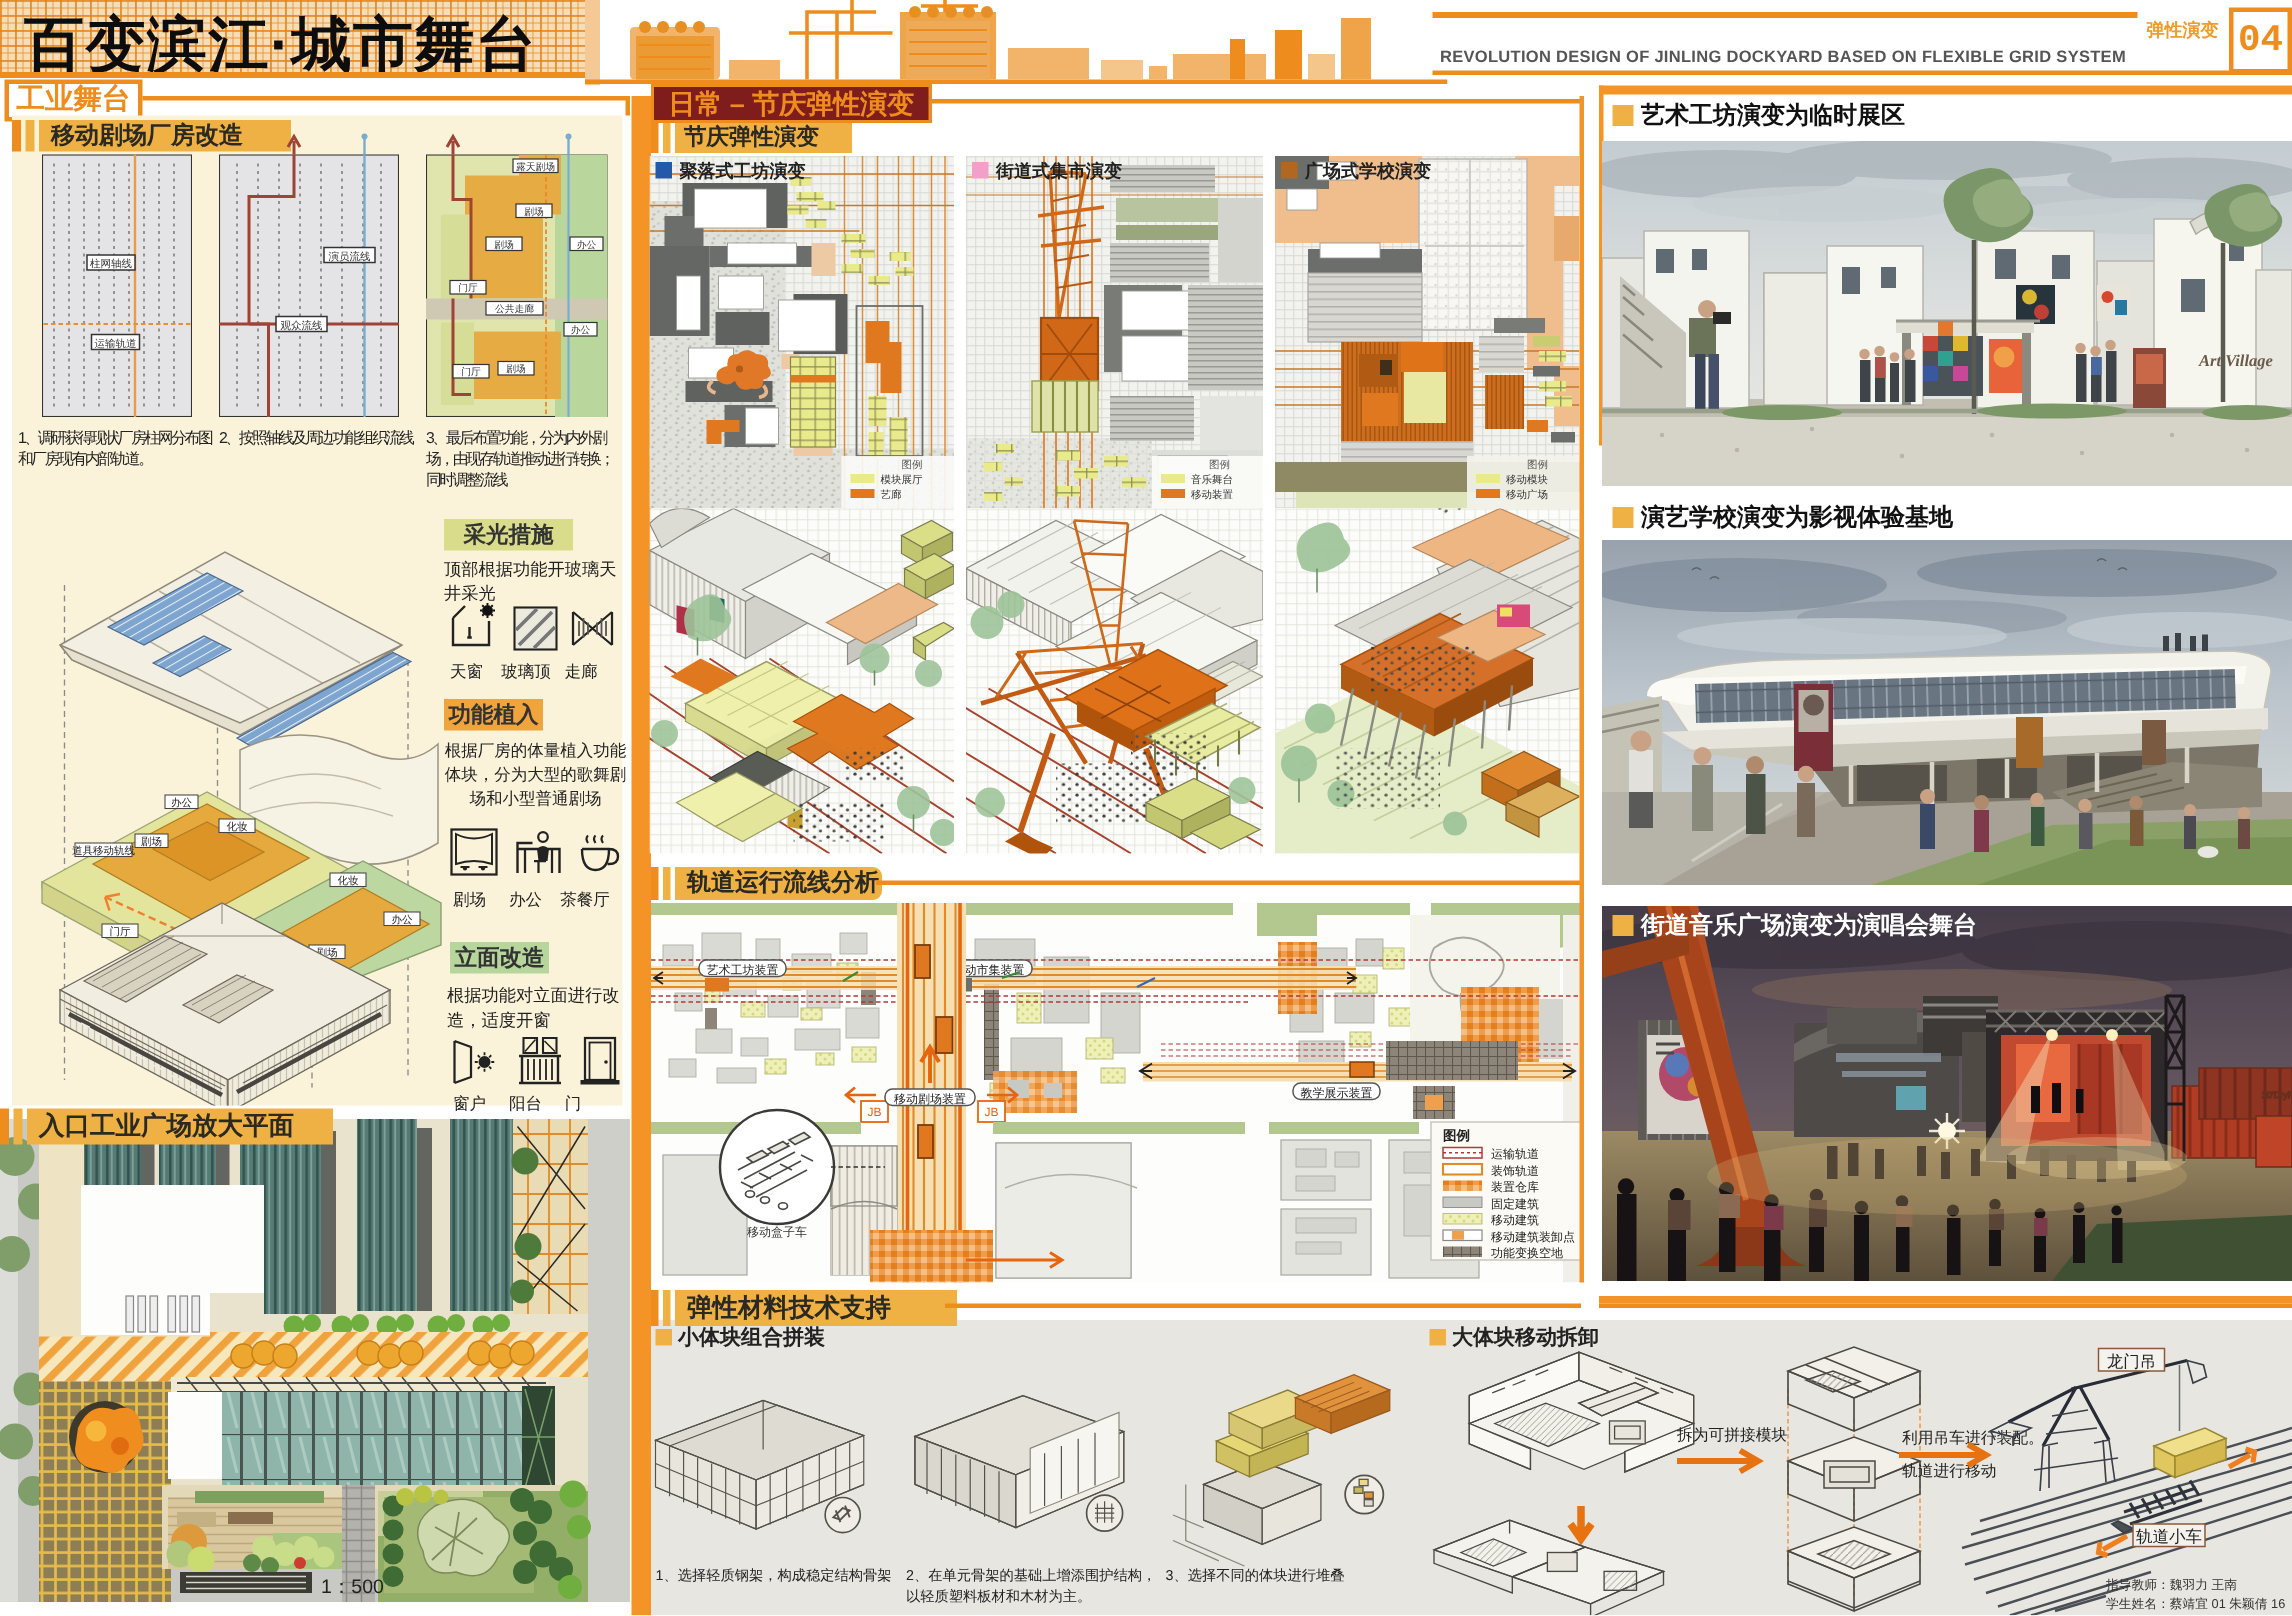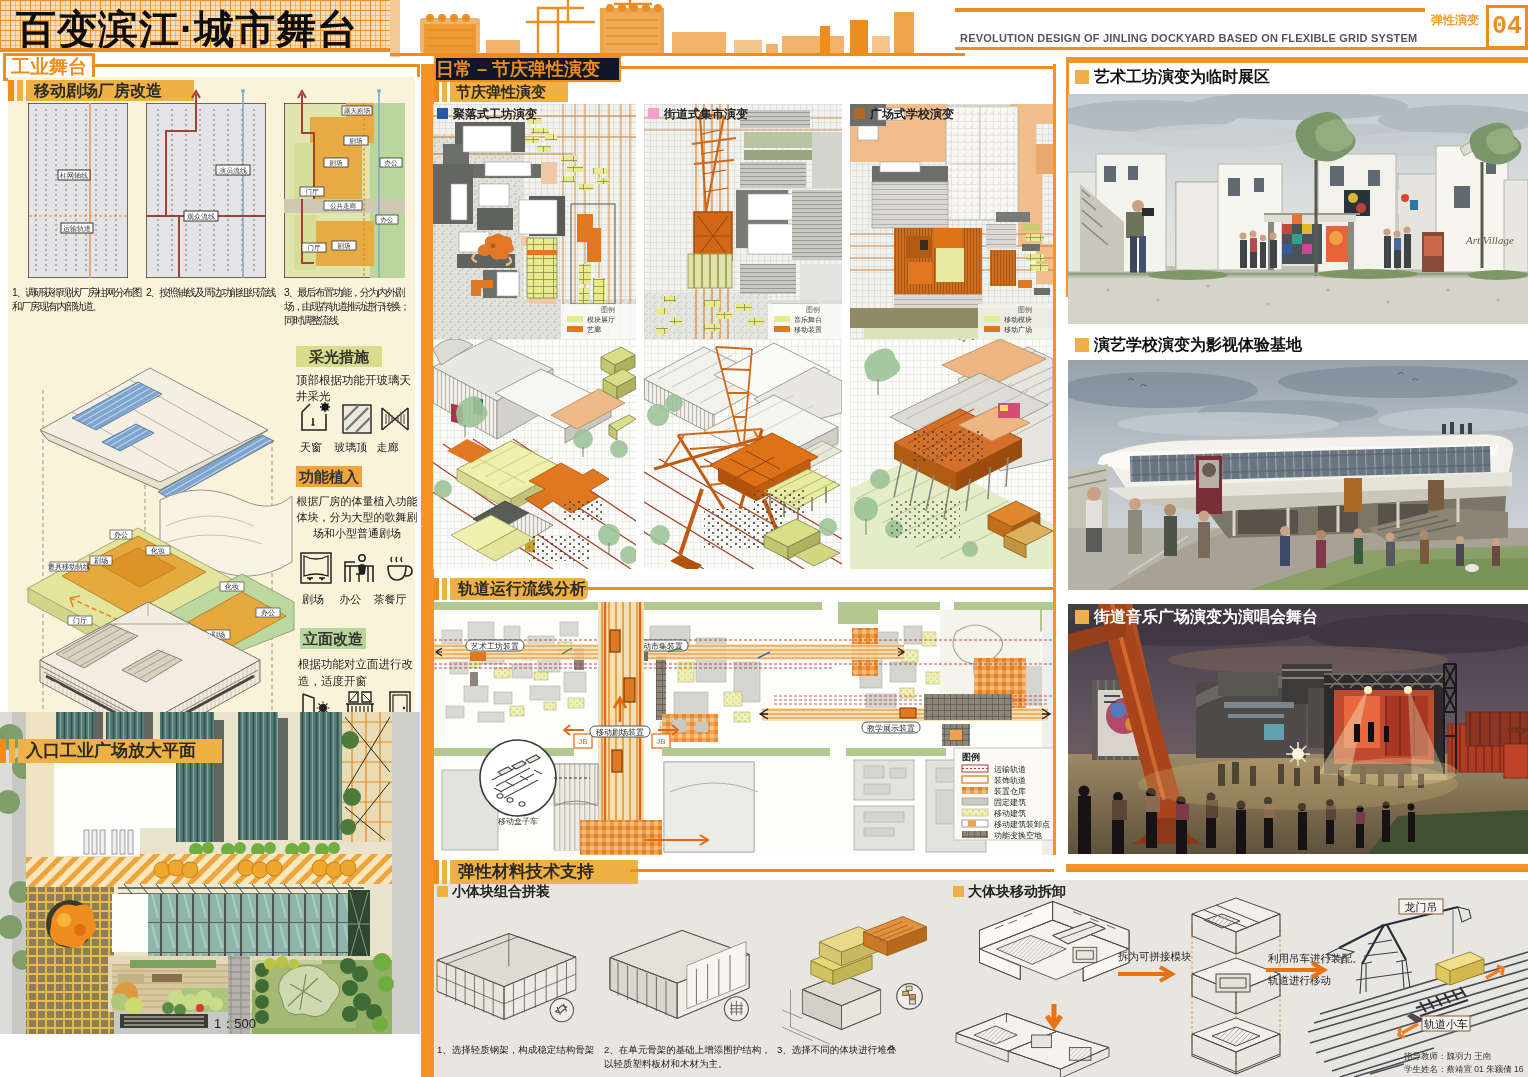--- a/index.html
+++ b/index.html
@@ -382,21 +382,21 @@
 <rect x="1" y="30" width="26" height="3" fill="#222"></rect>
 </svg>
     </div>
 
 <div class="abs" style="left:302px;top:728px;width:116px;font-size:11px;color:#222;">窗户&nbsp;&nbsp;&nbsp;&nbsp;&nbsp;阳台&nbsp;&nbsp;&nbsp;&nbsp;&nbsp;门</div>
 
 <div class="tabO" style="left:0px;top:739px;width:6px;height:24px;z-index:6;"></div>
 <div class="tabY" style="left:9px;top:739px;width:6px;height:24px;z-index:6;"></div>
 <div class="hdrY" style="left:18px;top:739px;width:196px;height:24px;font-size:17px;line-height:24px;padding-left:8px;z-index:6;">入口工业广场放大平面</div>
 
-<div class="abs" style="left:0px;top:712px;width:372px;height:322px;">
+<div class="abs" style="left:0px;top:746px;width:372px;height:322px;">
       <svg width="420" height="322" viewBox="0 0 420 322">
 <defs>
 <pattern id="tealroof" width="7" height="12" patternUnits="userSpaceOnUse">
 <rect width="7" height="12" fill="#567a74"></rect>
             <path d="M1.5 0V12" stroke="#31514c" stroke-width="1.6"></path>
             <path d="M4.5 0V12" stroke="#7fa39b" stroke-width="1.2"></path>
 </pattern>
 <pattern id="orhatch" width="11" height="11" patternUnits="userSpaceOnUse" patternTransform="rotate(45)">
 <rect width="11" height="11" fill="#f7e7bd"></rect>
             <rect width="5" height="11" fill="#f0a23c"></rect>
@@ -580,21 +580,21 @@
 <g stroke="#d8d8cc" stroke-width="1">
           <path d="M124 305 H204 M124 309 H204 M124 313 H204"></path>
         </g>
 
 <text x="214" y="316" font-size="13" fill="#222" font-family="Liberation Sans">1：500</text>
 </svg>
     </div>
 
 <div class="abs" style="left:421px;top:64px;width:13px;height:1013px;background:#f49427;"></div>
 
-<div class="abs" style="left:434px;top:56px;width:183px;height:22px;border:2.5px solid #ee8d1d;background:#0f172a;color:#ee8d1d;font-size:18px;font-weight:bold;line-height:22px;text-align:left;">日常 – 节庆弹性演变</div>
+<div class="abs" style="left:434px;top:56px;width:183px;height:22px;border:2.5px solid #ee8d1d;background:#7f1d1d;color:#ee8d1d;font-size:18px;font-weight:bold;line-height:22px;text-align:center;">日常 – 节庆弹性演变</div>
 <div class="abs" style="left:620px;top:66px;width:435px;height:3px;background:#ee8d1d;"></div>
 
 <div class="tabO" style="left:434px;top:82px;width:5px;height:20px;"></div>
 <div class="tabY" style="left:442px;top:82px;width:5px;height:20px;"></div>
 <div class="hdrY" style="left:450px;top:82px;width:112px;height:20px;font-size:15px;line-height:20px;padding-left:6px;">节庆弹性演变</div>
 
 <div class="abs" style="left:433px;top:104px;width:203px;height:235px;">
       <svg width="203" height="235" viewBox="0 0 203 235">
 <defs>
 <pattern id="fgrid" width="6" height="6" patternUnits="userSpaceOnUse">
@@ -1305,21 +1305,21 @@
 
 <div class="abs" style="left:1053px;top:64px;width:3px;height:791px;background:#f49427;"></div>
 
 <div class="abs" style="left:1066px;top:57px;width:462px;height:6px;background:#f49427;"></div>
 
 <div class="abs" style="left:1066px;top:57px;width:3px;height:240px;background:#f49427;"></div>
 
 <div class="abs" style="left:1075px;top:70px;width:14px;height:14px;background:#f0b144;"></div>
 <div class="abs" style="left:1094px;top:67px;font-size:16px;font-weight:bold;color:#111;">艺术工坊演变为临时展区</div>
 
-<div class="abs" style="left:1068px;top:94px;width:460px;height:230px;">
+<div class="abs" style="left:1068px;top:94px;width:460px;height:230px;font-weight:bold;">
       <svg width="460" height="230" viewBox="0 0 460 230">
 <defs>
 <linearGradient id="sky1" x1="0" y1="0" x2="0" y2="1">
 <stop offset="0" stop-color="#c3ccd1"></stop>
             <stop offset=".5" stop-color="#dcdfde"></stop>
             <stop offset="1" stop-color="#ecece6"></stop>
 </linearGradient>
 <pattern id="crowd2" width="10" height="9" patternUnits="userSpaceOnUse">
 <circle cx="3" cy="3" r="1.3" fill="#4a4a46"></circle>
             <circle cx="8" cy="6" r="1.3" fill="#6a6a62"></circle>

